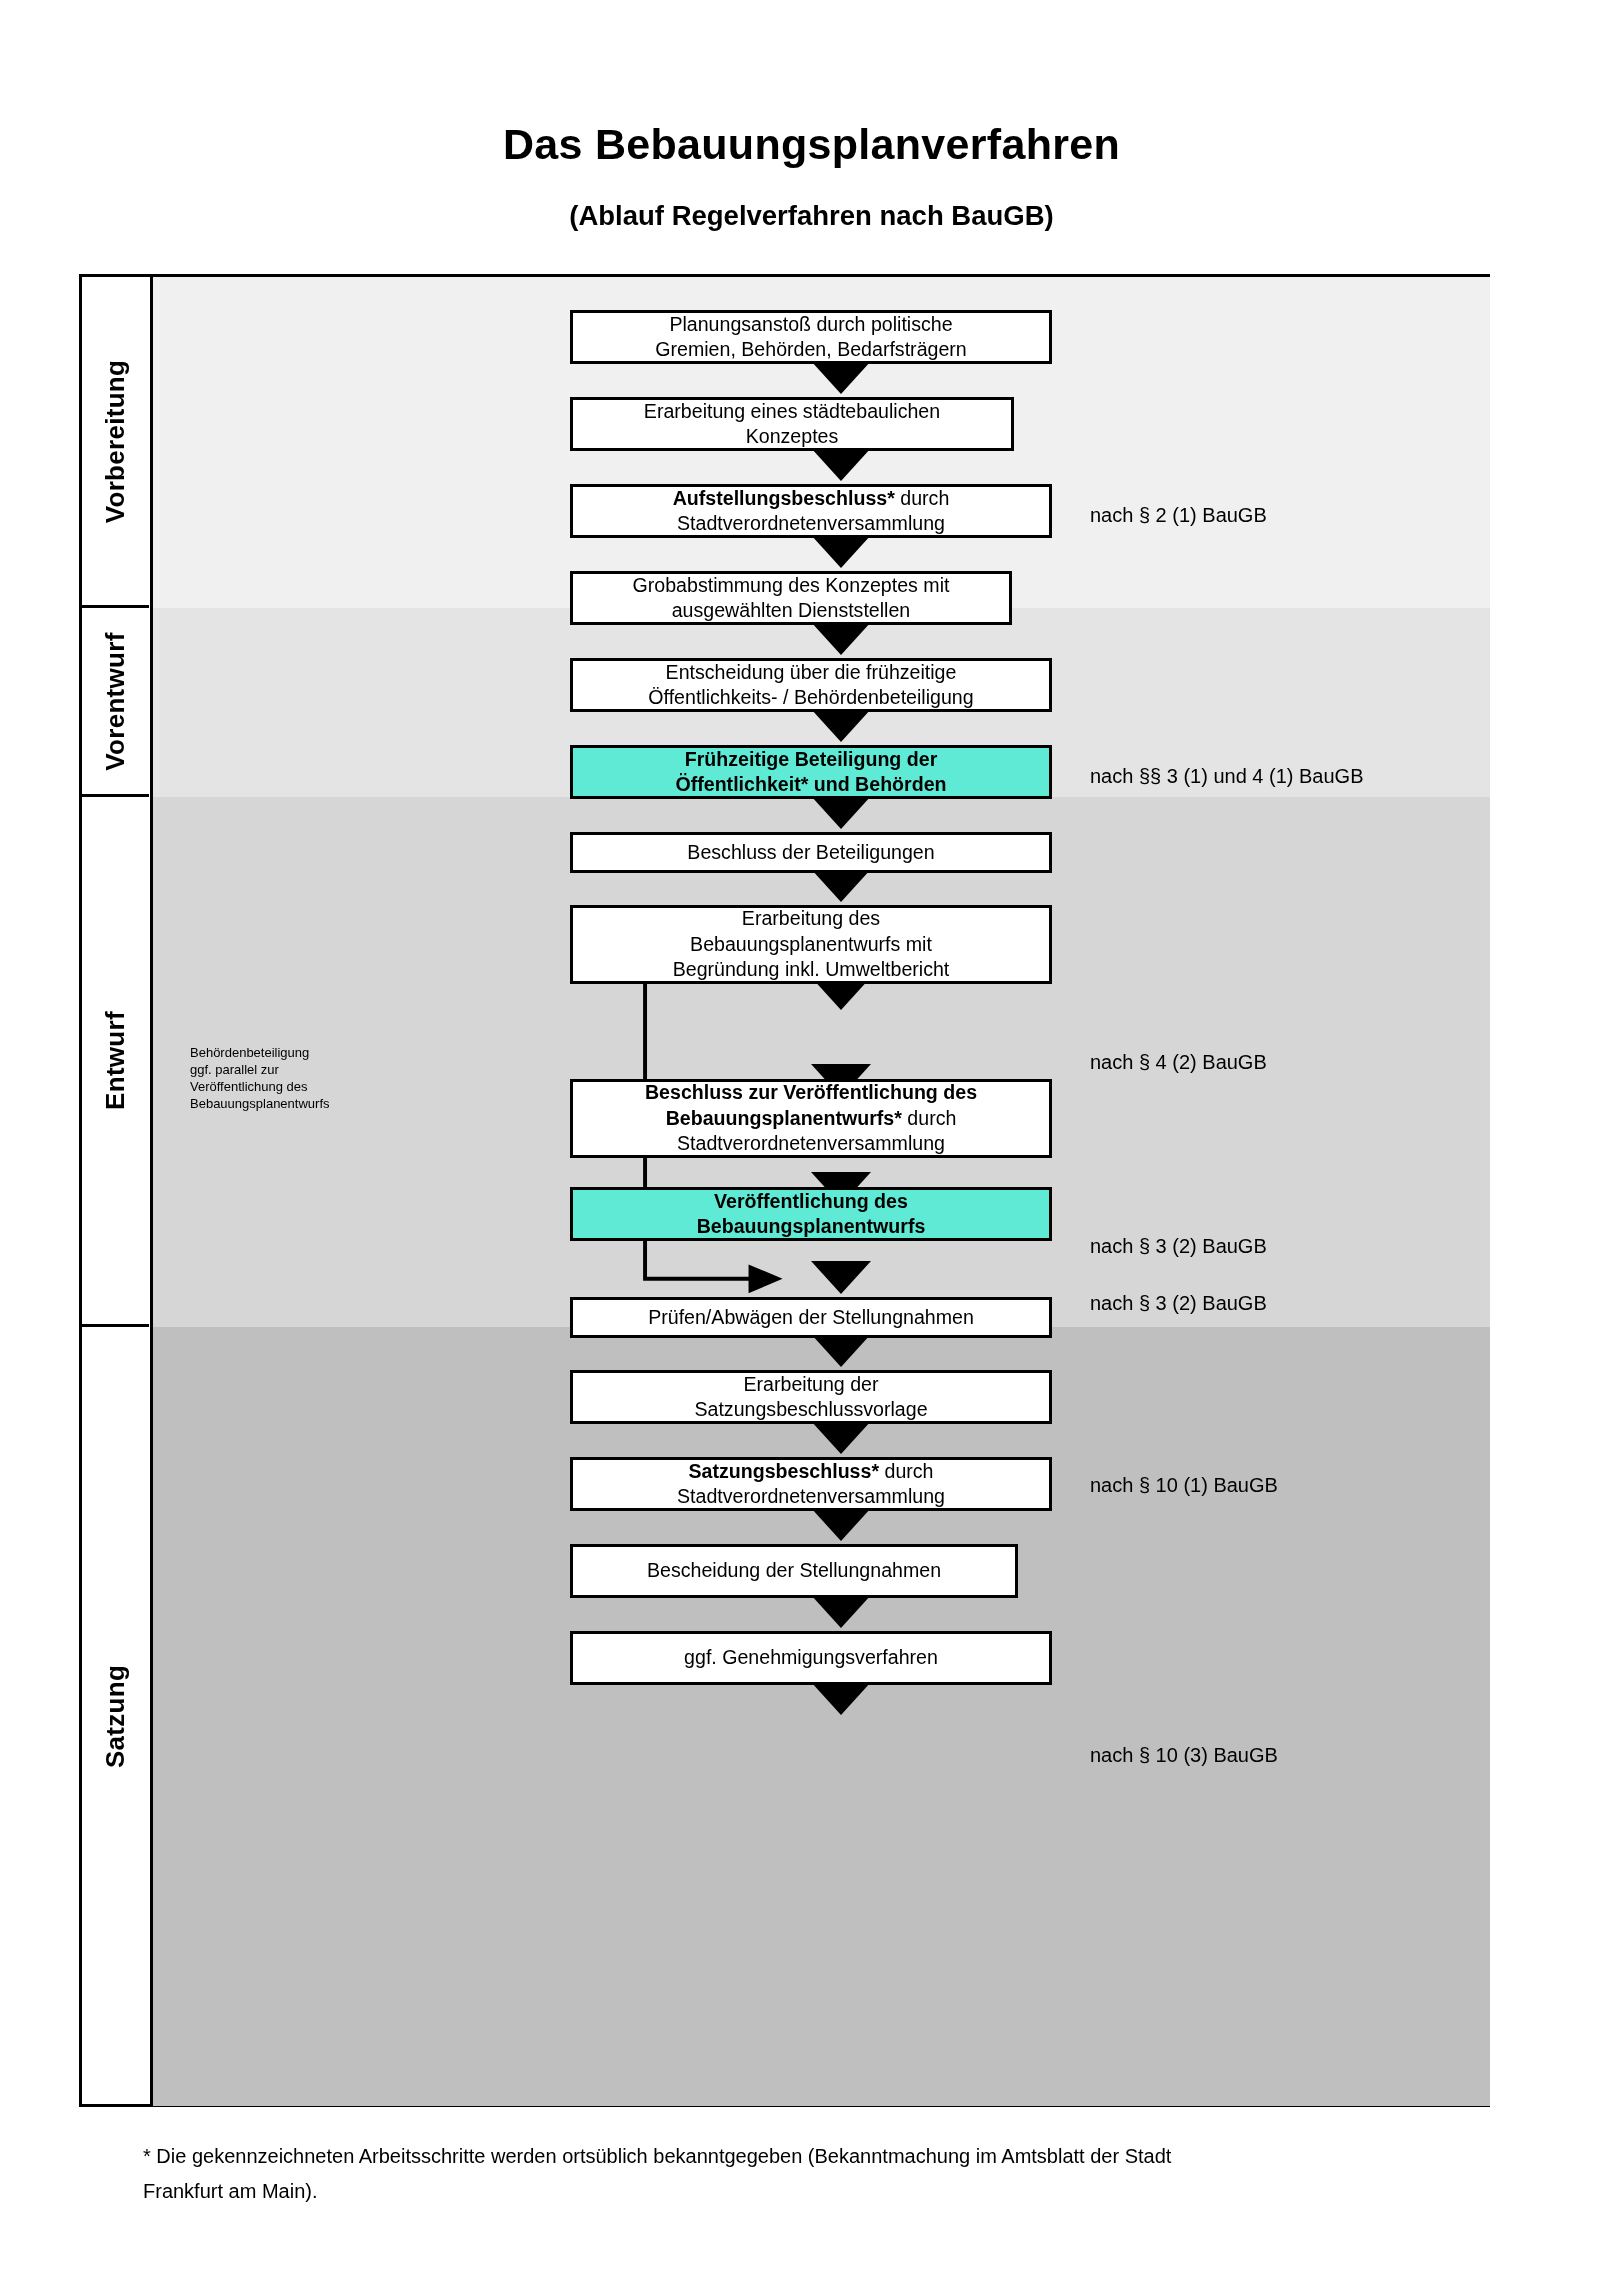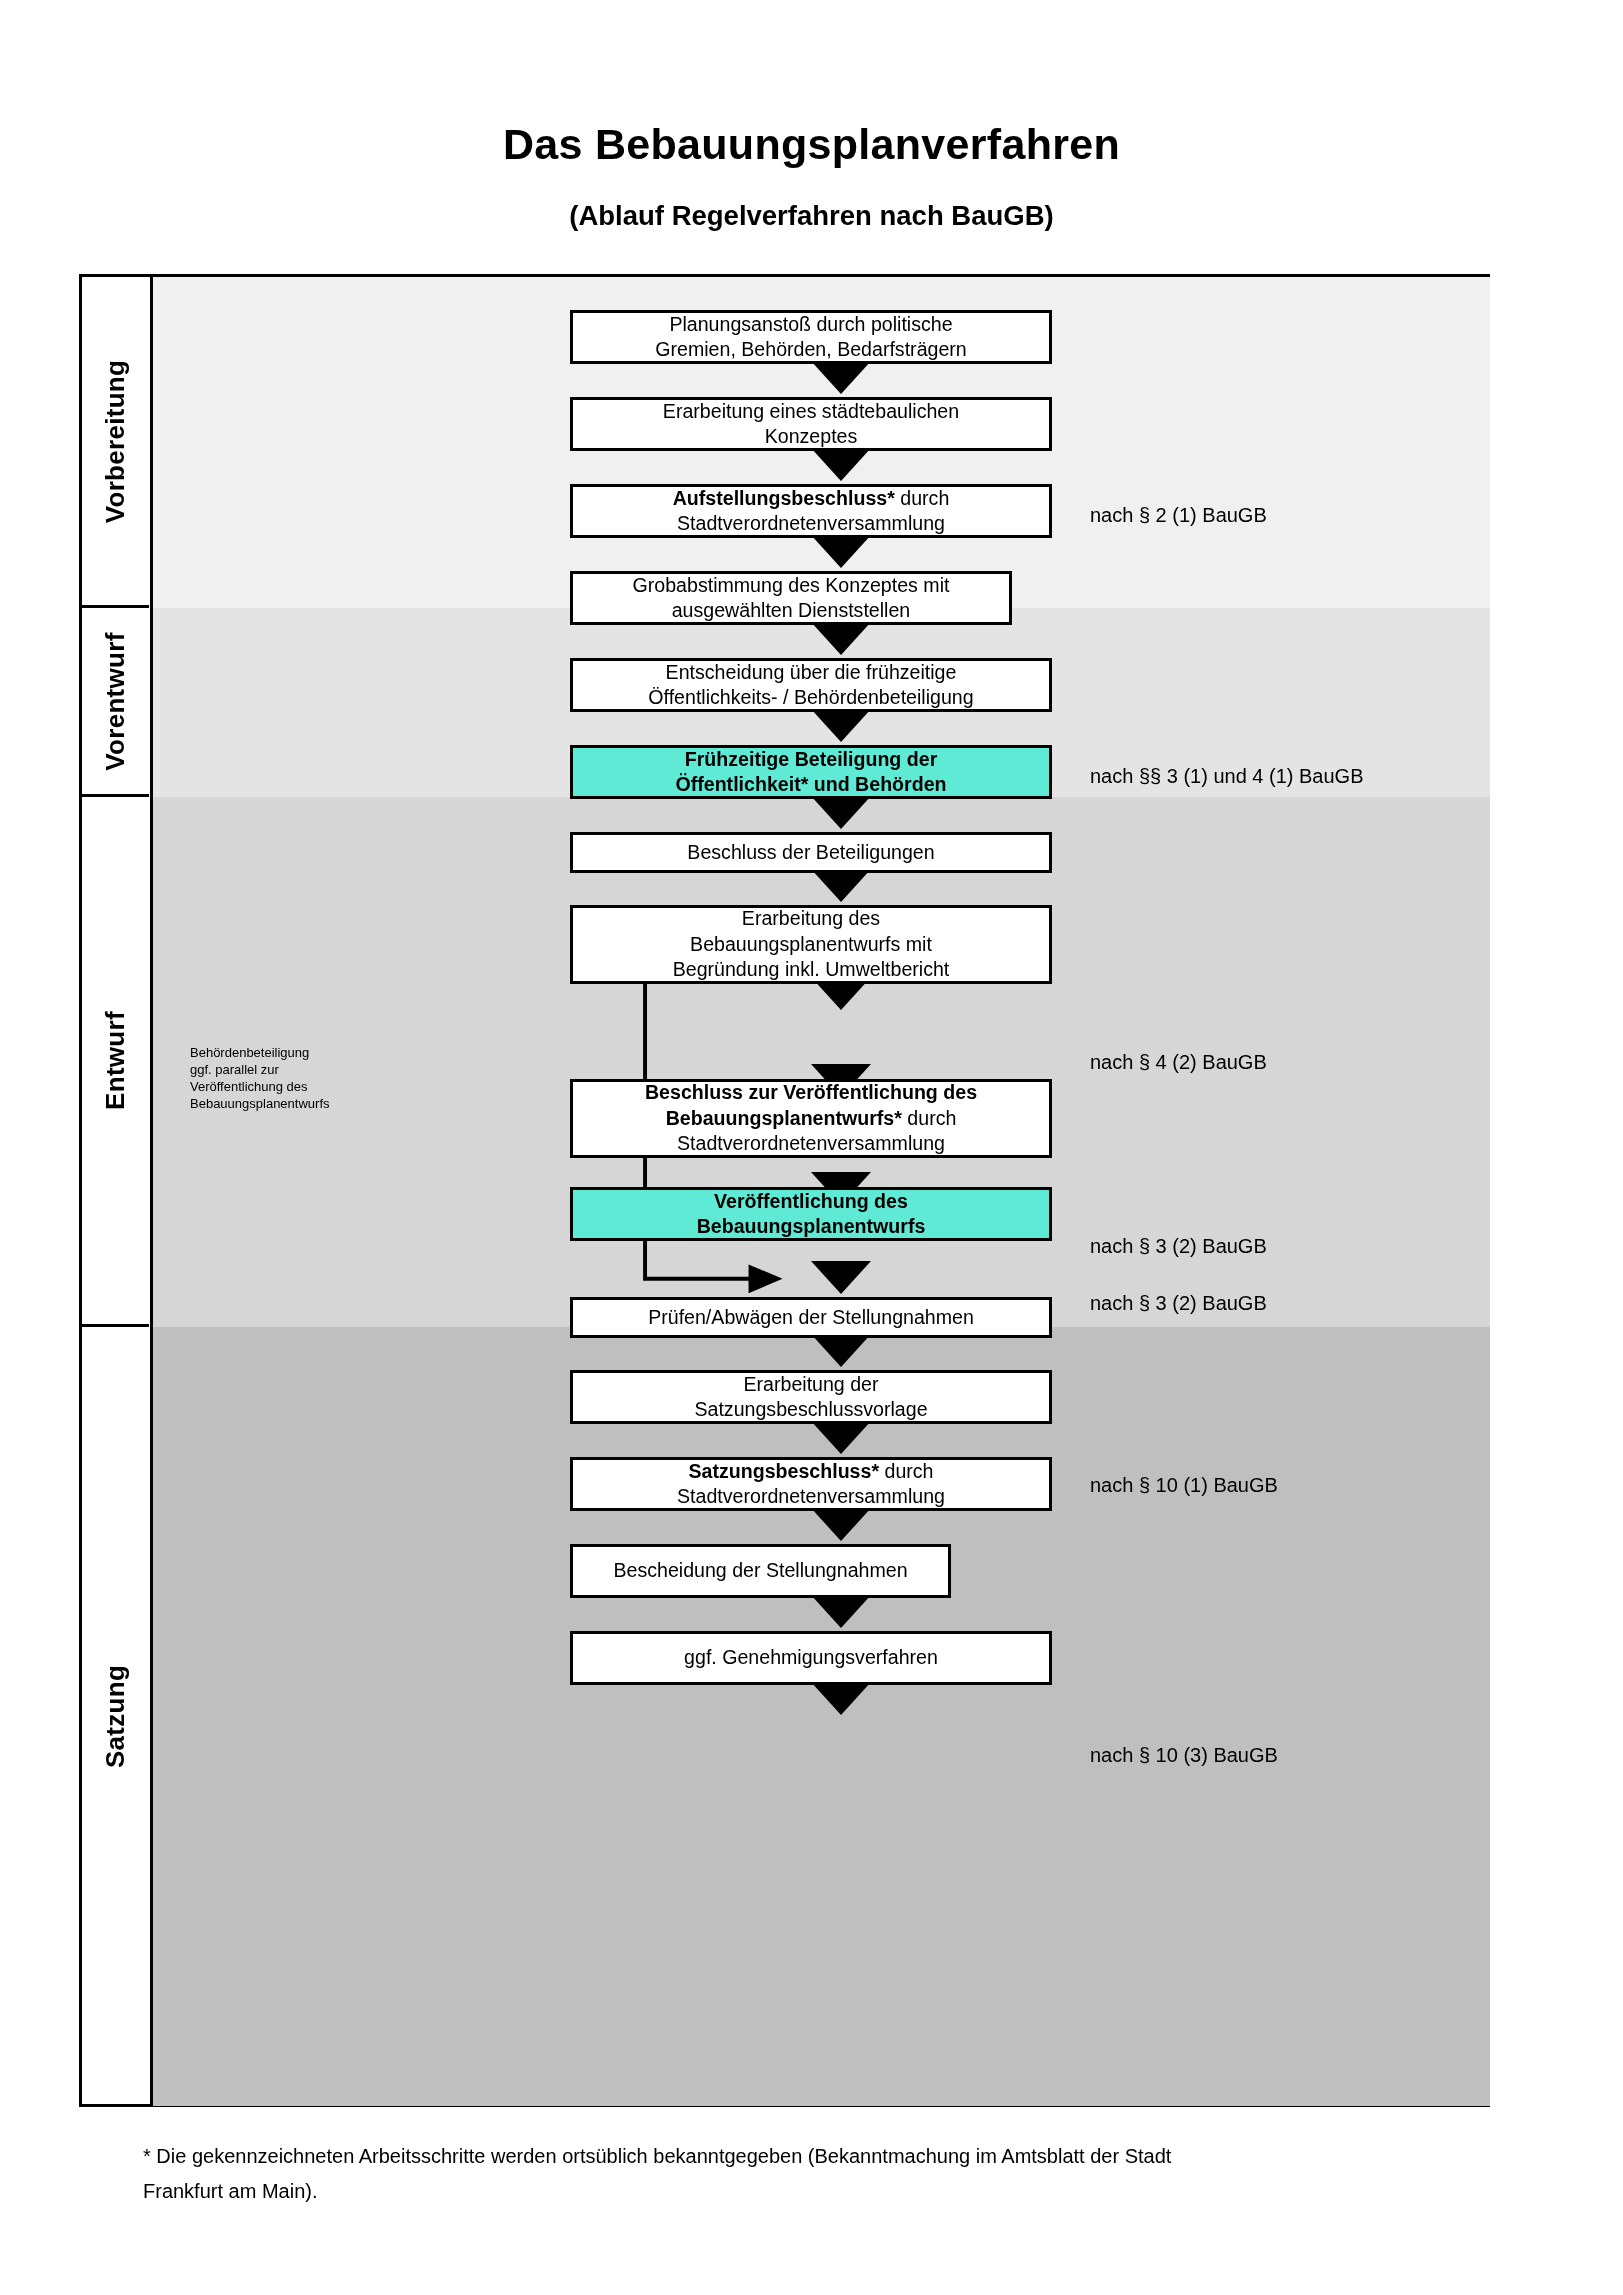--- a/index.html
+++ b/index.html
@@ -195,21 +195,21 @@
     <polygon points="268,448 320,470 268,492" fill="#000"></polygon>
   </svg>
 
   <div class="flow-box" style="left:488px; top:33px; width:482px; height:54px;">
     <span class="txt">
       <span>Planungsanstoß durch politische</span><br>
       <span>Gremien, Behörden, Bedarfsträgern</span>
     </span>
   </div>
 
-  <div class="flow-box" style="left:488px; top:120px; width:482px; height:54px;">
+  <div class="flow-box" style="left:488px; top:120px; width:444px; height:54px;">
     <span class="txt">
       <span>Erarbeitung eines städtebaulichen</span><br>
       <span>Konzeptes</span>
     </span>
   </div>
 
   <div class="flow-box" style="left:488px; top:207px; width:482px; height:54px;">
     <span class="txt">
       <b>Aufstellungsbeschluss*</b><span> durch</span><br>
       <span>Stadtverordnetenversammlung</span>
@@ -280,21 +280,21 @@
     </span>
   </div>
 
   <div class="flow-box" style="left:488px; top:1180px; width:482px; height:54px;">
     <span class="txt">
       <b>Satzungsbeschluss*</b><span> durch</span><br>
       <span>Stadtverordnetenversammlung</span>
     </span>
   </div>
 
-  <div class="flow-box" style="left:488px; top:1267px; width:381px; height:54px;">
+  <div class="flow-box" style="left:488px; top:1267px; width:448px; height:54px;">
     <span class="txt">
       <span>Bescheidung der Stellungnahmen</span>
     </span>
   </div>
 
   <div class="flow-box" style="left:488px; top:1354px; width:482px; height:54px;">
     <span class="txt">
       <span>ggf. Genehmigungsverfahren</span>
     </span>
   </div>

